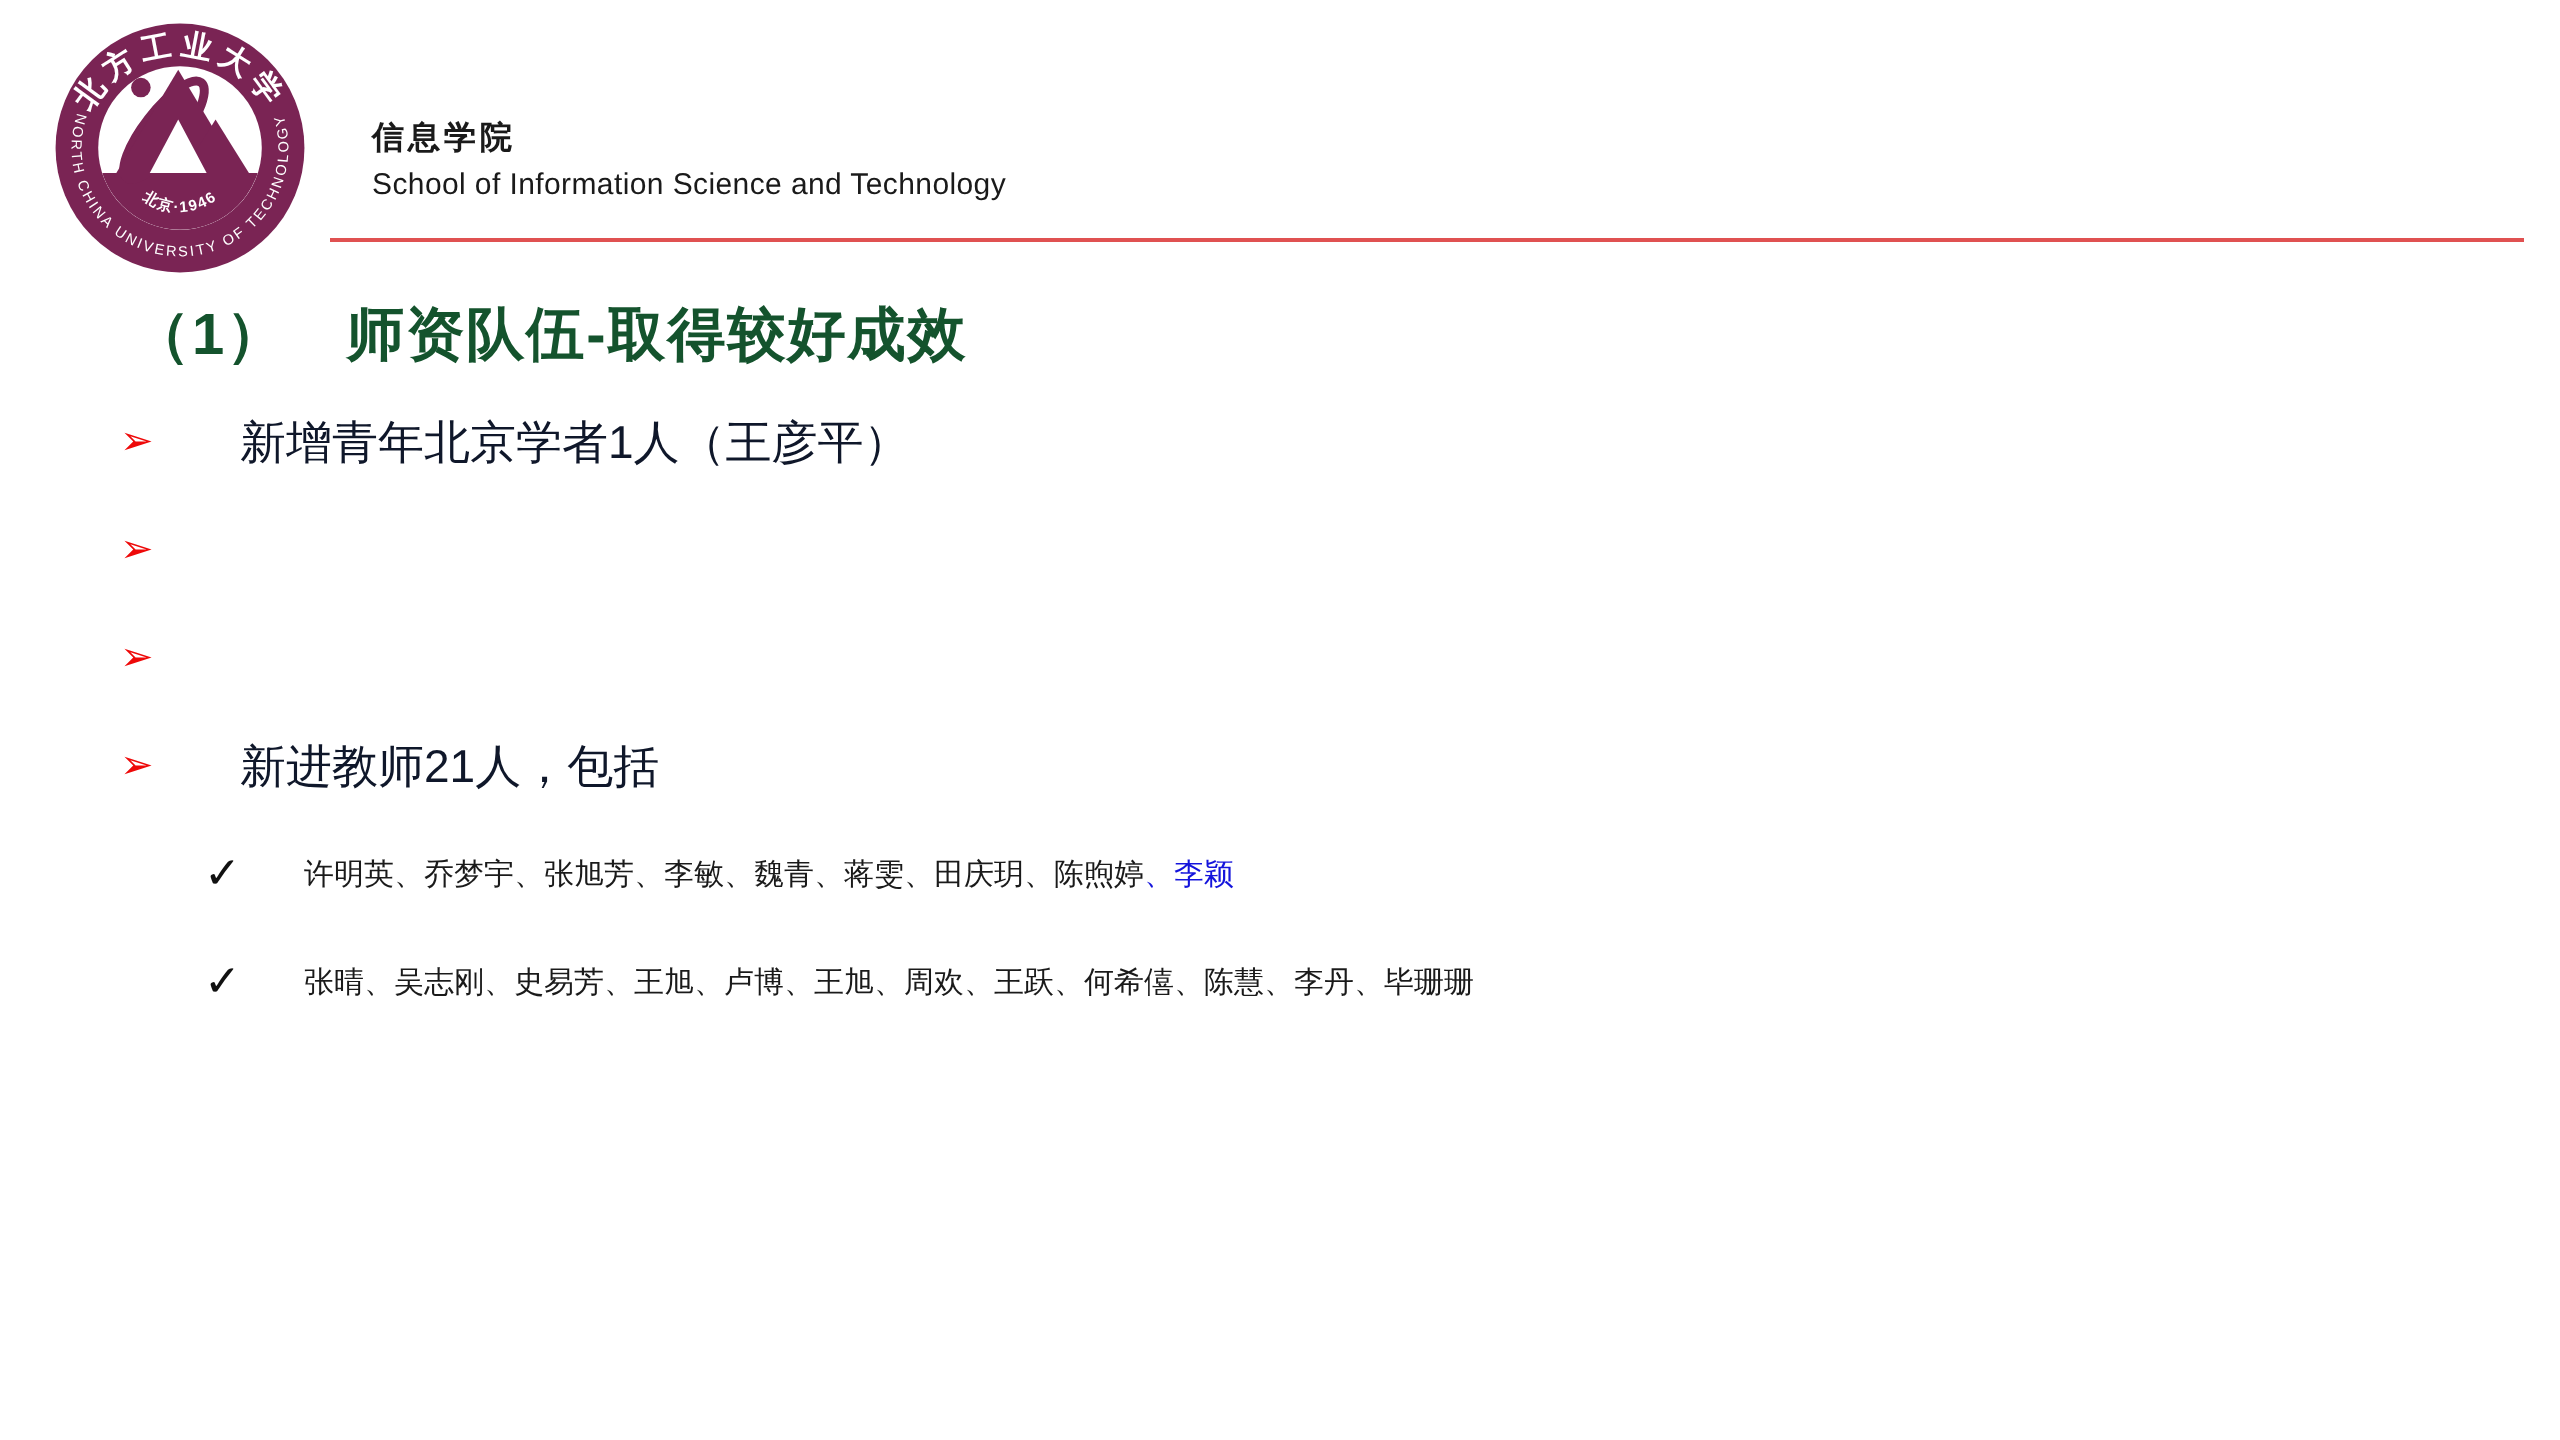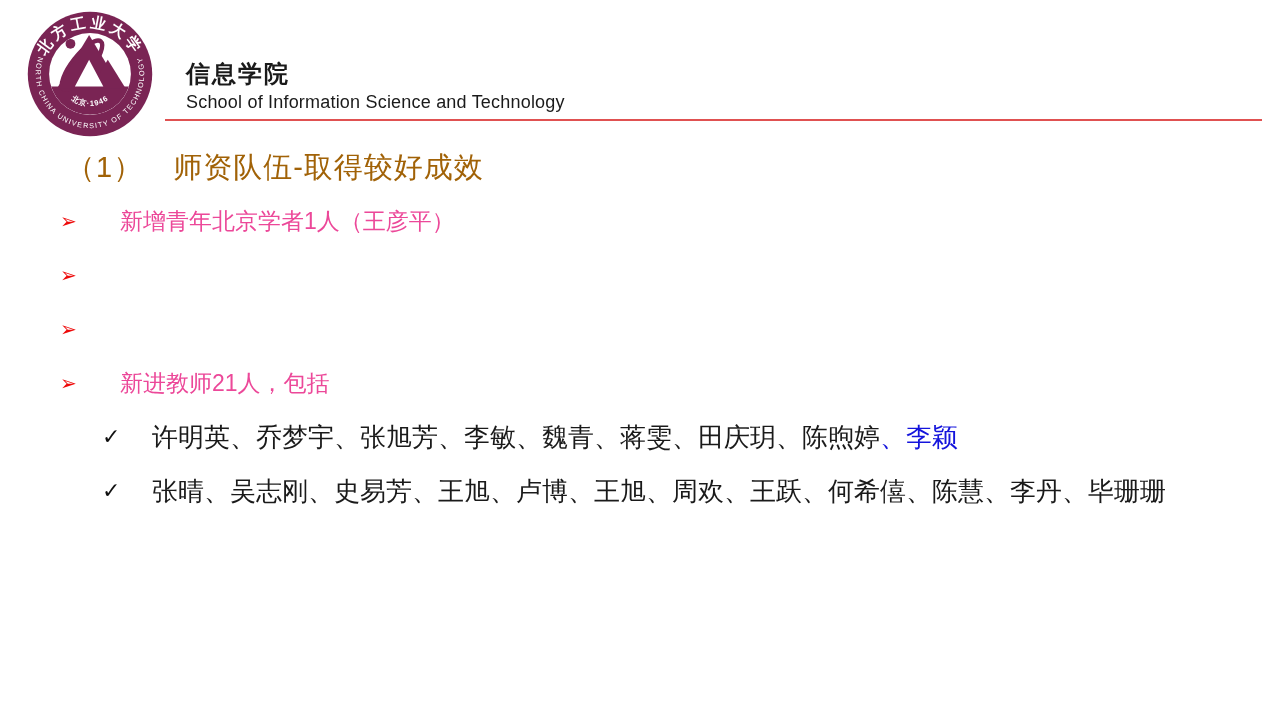--- a/index.html
+++ b/index.html
@@ -3,39 +3,39 @@
 <meta charset="utf-8">
 <style>
   html,body{margin:0;padding:0;background:#ffffff;}
   .slide{
     position:relative;width:1280px;height:720px;background:#ffffff;
     font-family:"Liberation Sans","DejaVu Sans",sans-serif;overflow:hidden;
   }
   
   .logo{position:absolute;left:26px;top:10px;width:128px;height:128px;}
   .header-text{position:absolute;left:186px;top:61px;}
-  .college-cn{font-size:24px;font-weight:bold;color:#1a1a1a;letter-spacing:2px;line-height:1.1;}
-  .college-en{font-size:18px;color:#1a1a1a;margin-top:5px;letter-spacing:0.2px;}
+  .college-cn{font-size:16px;font-weight:bold;color:#1a1a1a;letter-spacing:2px;line-height:1.1;}
+  .college-en{font-size:15px;color:#1a1a1a;margin-top:5px;letter-spacing:0.2px;}
   .divider{position:absolute;left:165px;top:119px;width:1097px;height:2px;background:#e05151;}
   
   .slide-title{
     position:absolute;left:66px;top:148px;margin:0;
-    font-size:29px;font-weight:normal;color:#a16207;letter-spacing:1px;white-space:pre;
+    font-size:29px;font-weight:bold;color:#14532d;letter-spacing:1px;white-space:pre;
   }
   .bullet-row{position:absolute;left:60px;height:30px;display:flex;align-items:center;}
   .bullet-row .marker{
     width:60px;flex:0 0 60px;color:#ee0909;font-size:20px;line-height:1;
   }
-  .bullet-row .btext{color:#ec4899;font-size:23px;white-space:pre;}
+  .bullet-row .btext{color:#0f172a;font-size:23px;white-space:pre;}
   .b0{top:206px;} .b1{top:260px;} .b2{top:314px;} .b3{top:368px;}
   .sub-row{position:absolute;left:102px;height:30px;display:flex;align-items:center;}
   .sub-row .marker{
     width:50px;flex:0 0 50px;color:#111111;font-size:22px;font-weight:bold;line-height:1;
   }
-  .sub-row .stext{color:#1a1a1a;font-size:26px;white-space:pre;}
+  .sub-row .stext{color:#1a1a1a;font-size:15px;white-space:pre;}
   .sub-row .stext .blue-names{color:#1414dc;}
   .s0{top:422px;} .s1{top:476px;}
 </style>
 </head>
 <body>
 
 <div class="slide">
 
   <svg class="logo" viewBox="0 0 144 144">
     <defs>

